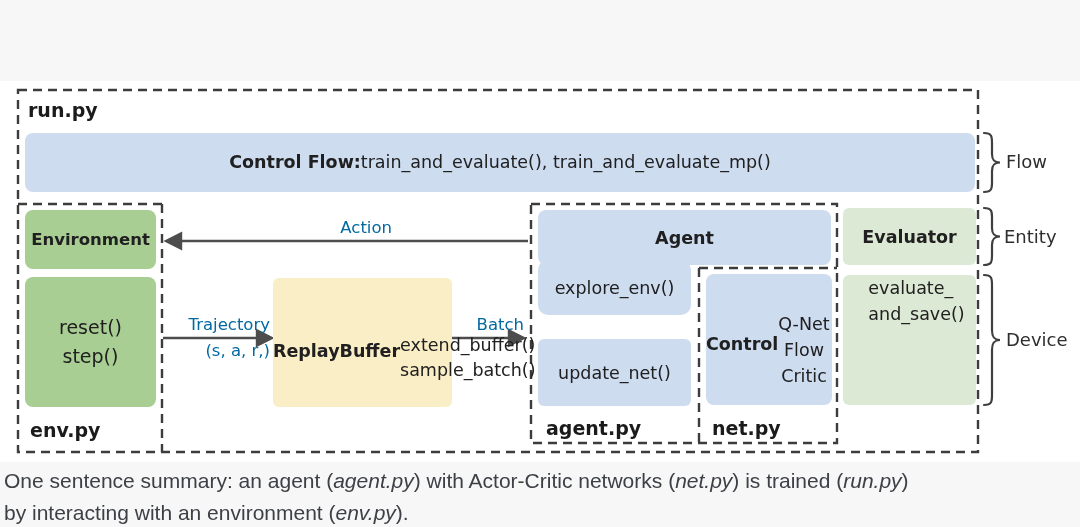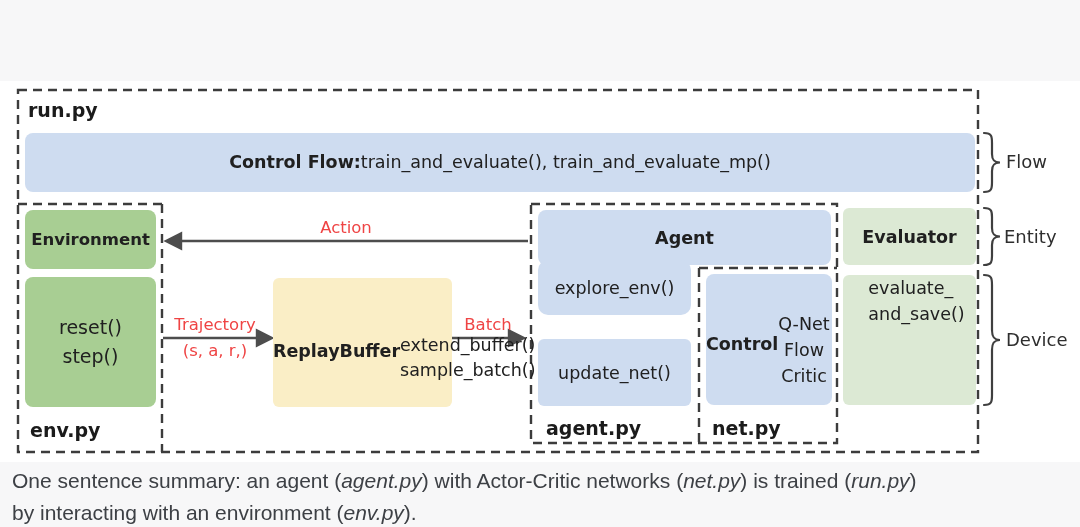--- a/index.html
+++ b/index.html
@@ -37,31 +37,31 @@
   .rb-title{font-weight:700;}
   .rb-fns{margin-top:15px;line-height:1.45;}
   .agent-hd{left:538px;top:210px;width:293px;height:55px;background:var(--blue);font-weight:700;font-size:17.5px;}
   .agent-fn1{left:538px;top:260px;width:153px;height:55px;background:var(--blue);border-radius:10px;font-size:17.5px;}
   .agent-fn2{left:538px;top:339px;width:153px;height:67px;background:var(--blue);border-radius:6px;font-size:17.5px;}
   .net-box{left:706px;top:274px;width:126px;height:131px;background:var(--blue);font-size:17.5px;justify-content:flex-start;padding-top:8px;}
   .net-title{font-weight:700;}
   .net-items{margin-top:13px;line-height:1.5;}
   .eval-box{left:843px;top:208px;width:133px;height:57px;background:var(--lightgreen);border-radius:6px;font-weight:700;font-size:17.5px;}
   .eval-fn{left:843px;top:275px;width:133px;height:130px;background:var(--lightgreen);border-radius:6px;font-size:17.5px;align-items:flex-start;padding-left:14px;text-align:left;line-height:1.5;}
-  .arrow-label{font-size:16.5px;color:#ef4444;text-align:center;white-space:nowrap;}
+  .arrow-label{font-size:16.5px;color:#0369a1;text-align:right;white-space:nowrap;}
   .lbl-action{left:300px;top:218px;width:92px;}
   .lbl-traj{left:160px;top:315px;width:110px;}
   .lbl-tuple{left:160px;top:341px;width:110px;}
   .lbl-batch{left:452px;top:315px;width:72px;}
   .brace-label{font-size:18px;color:#2e2e2e;white-space:nowrap;}
   .lbl-flow{left:1006px;top:151px;}
   .lbl-entity{left:1004px;top:226px;}
   .lbl-device{left:1006px;top:329px;}
   .summary{
-    left:12px;top:465px;width:1062px;
+    left:4px;top:465px;width:1062px;
     font-family:"Liberation Sans",sans-serif;font-size:21px;line-height:31.5px;
     color:var(--summary-ink);white-space:nowrap;
   }
 </style>
 </head>
 <body>
 
 <div class="page">
 
 

